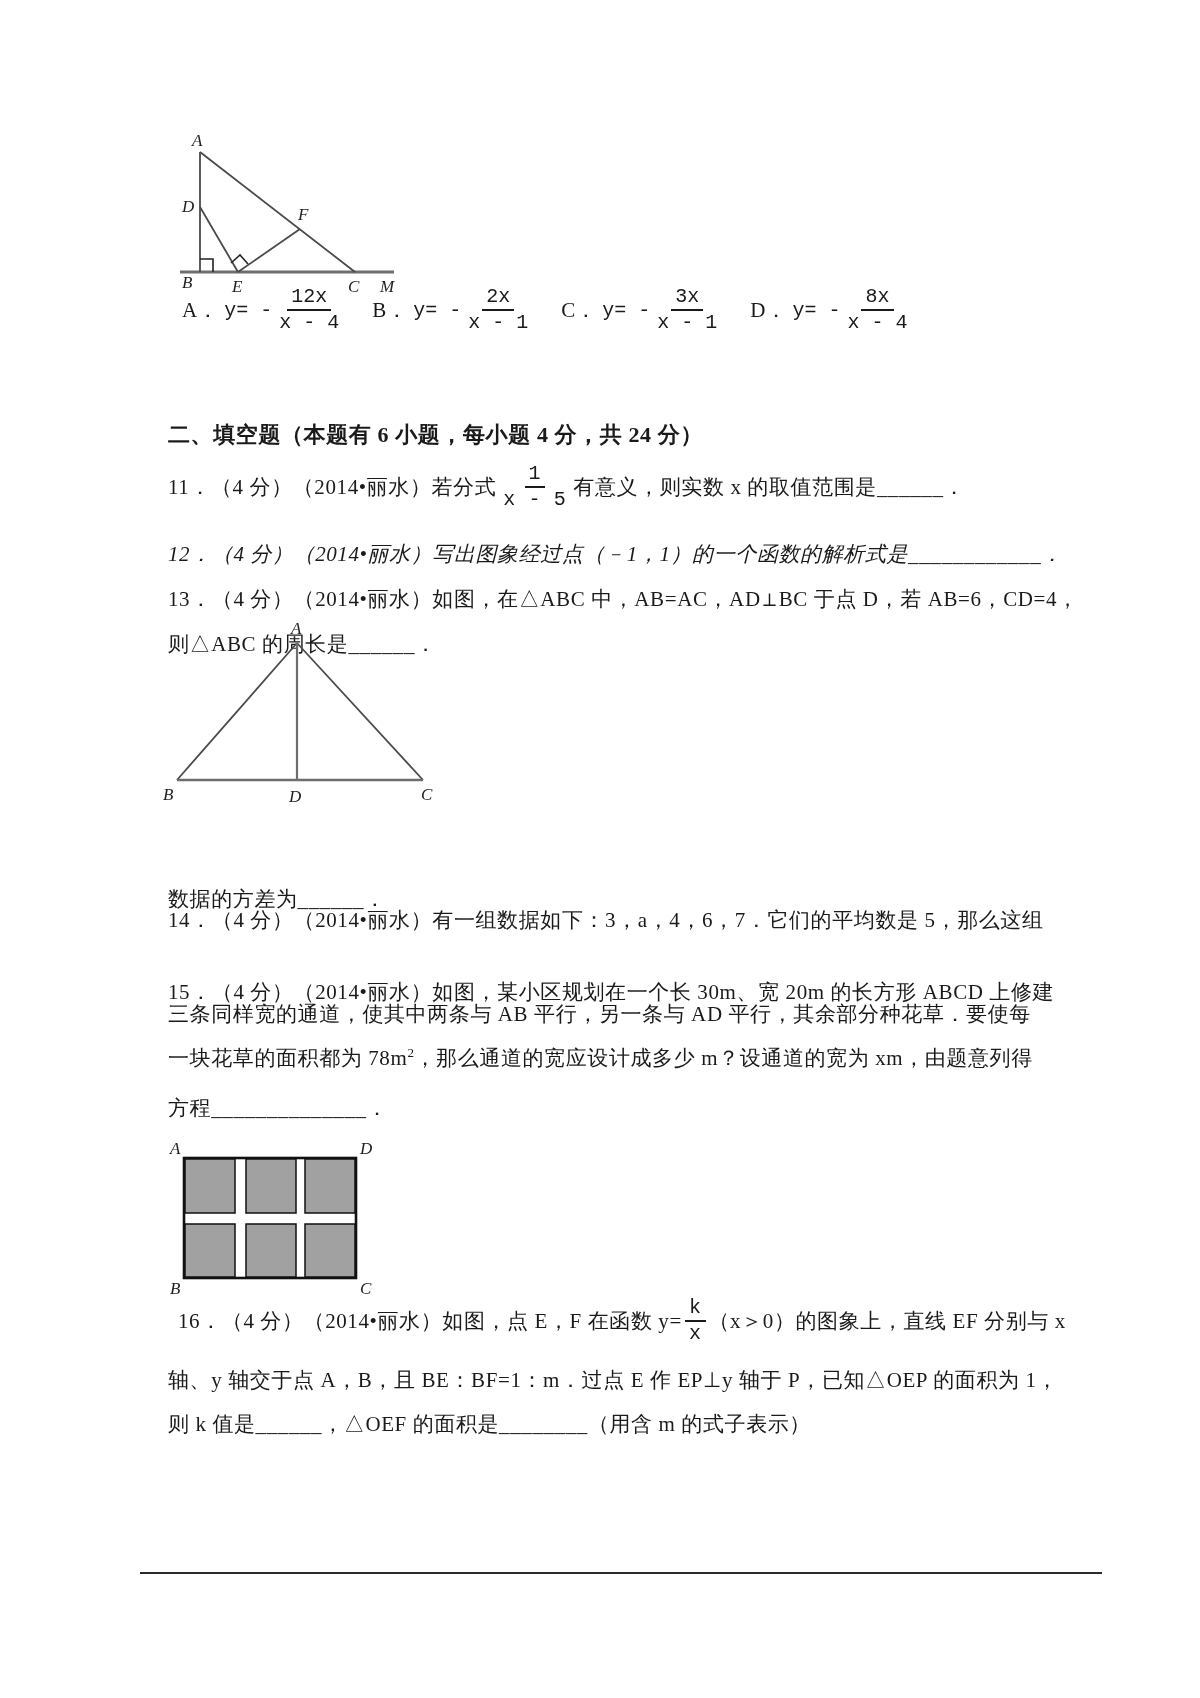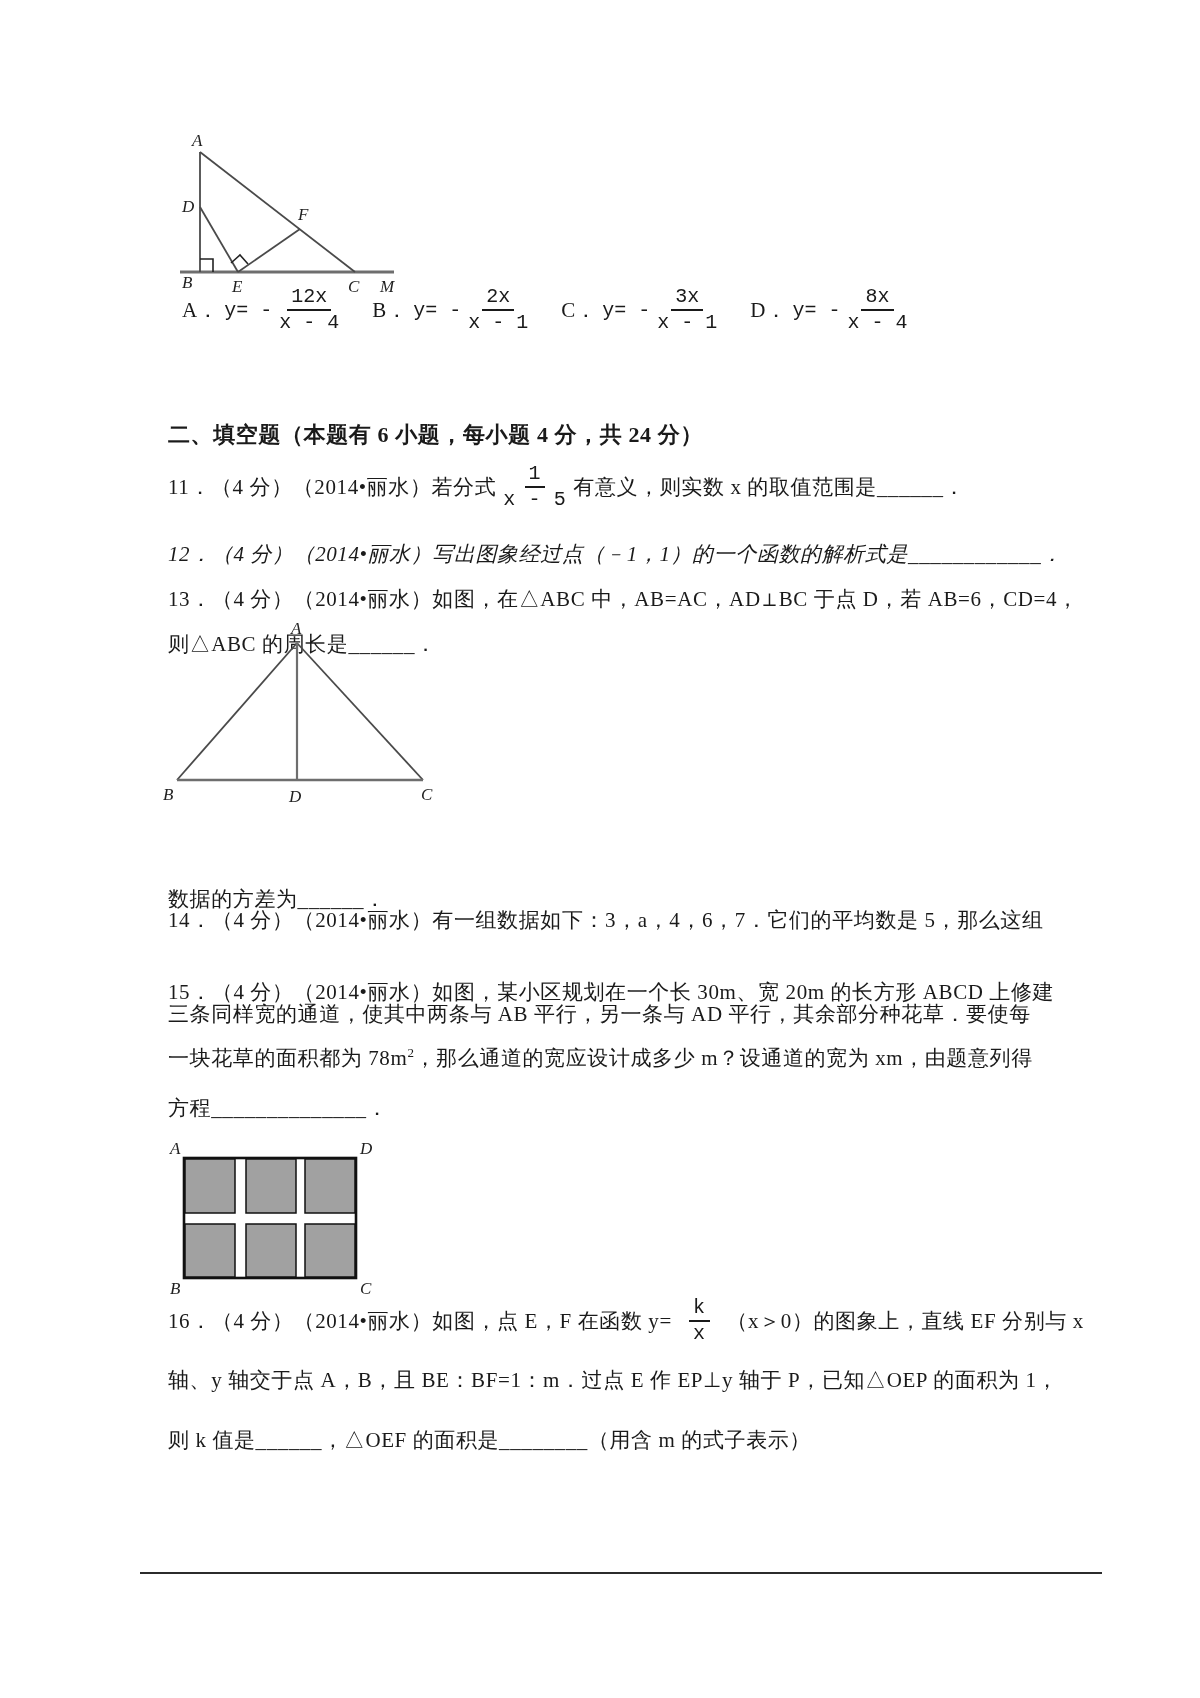--- a/index.html
+++ b/index.html
@@ -171,26 +171,26 @@
       <rect x="27" y="92" width="50" height="53"></rect>
       <rect x="88" y="92" width="50" height="53"></rect>
       <rect x="147" y="92" width="50" height="53"></rect>
     </g>
     <text class="figlabel" x="12" y="22">A</text>
     <text class="figlabel" x="202" y="22">D</text>
     <text class="figlabel" x="12" y="162">B</text>
     <text class="figlabel" x="202" y="162">C</text>
   </svg>
 
-  <div class="line flexline" style="left:168px;top:1293px;height:56px;gap:14px;">
+  <div class="line flexline" style="left:178px;top:1293px;height:56px;">
     <span>16．（4 分）（2014•丽水）如图，点 E，F 在函数 y=</span>
     <span class="frac">
       <span class="num">k</span>
       <span class="den">x</span>
     </span>
     <span>（x＞0）的图象上，直线 EF 分别与 x</span>
   </div>
   <div class="line" style="left:168px;top:1366px;">轴、y 轴交于点 A，B，且 BE：BF=1：m．过点 E 作 EP⊥y 轴于 P，已知△OEP 的面积为 1，</div>
-  <div class="line" style="left:168px;top:1410px;margin-top:16px;">则 k 值是______，△OEF 的面积是________（用含 m 的式子表示）</div>
+  <div class="line" style="left:168px;top:1410px;">则 k 值是______，△OEF 的面积是________（用含 m 的式子表示）</div>
 
   <div class="divider"></div>
 
 </div>
 
 </body></html>

